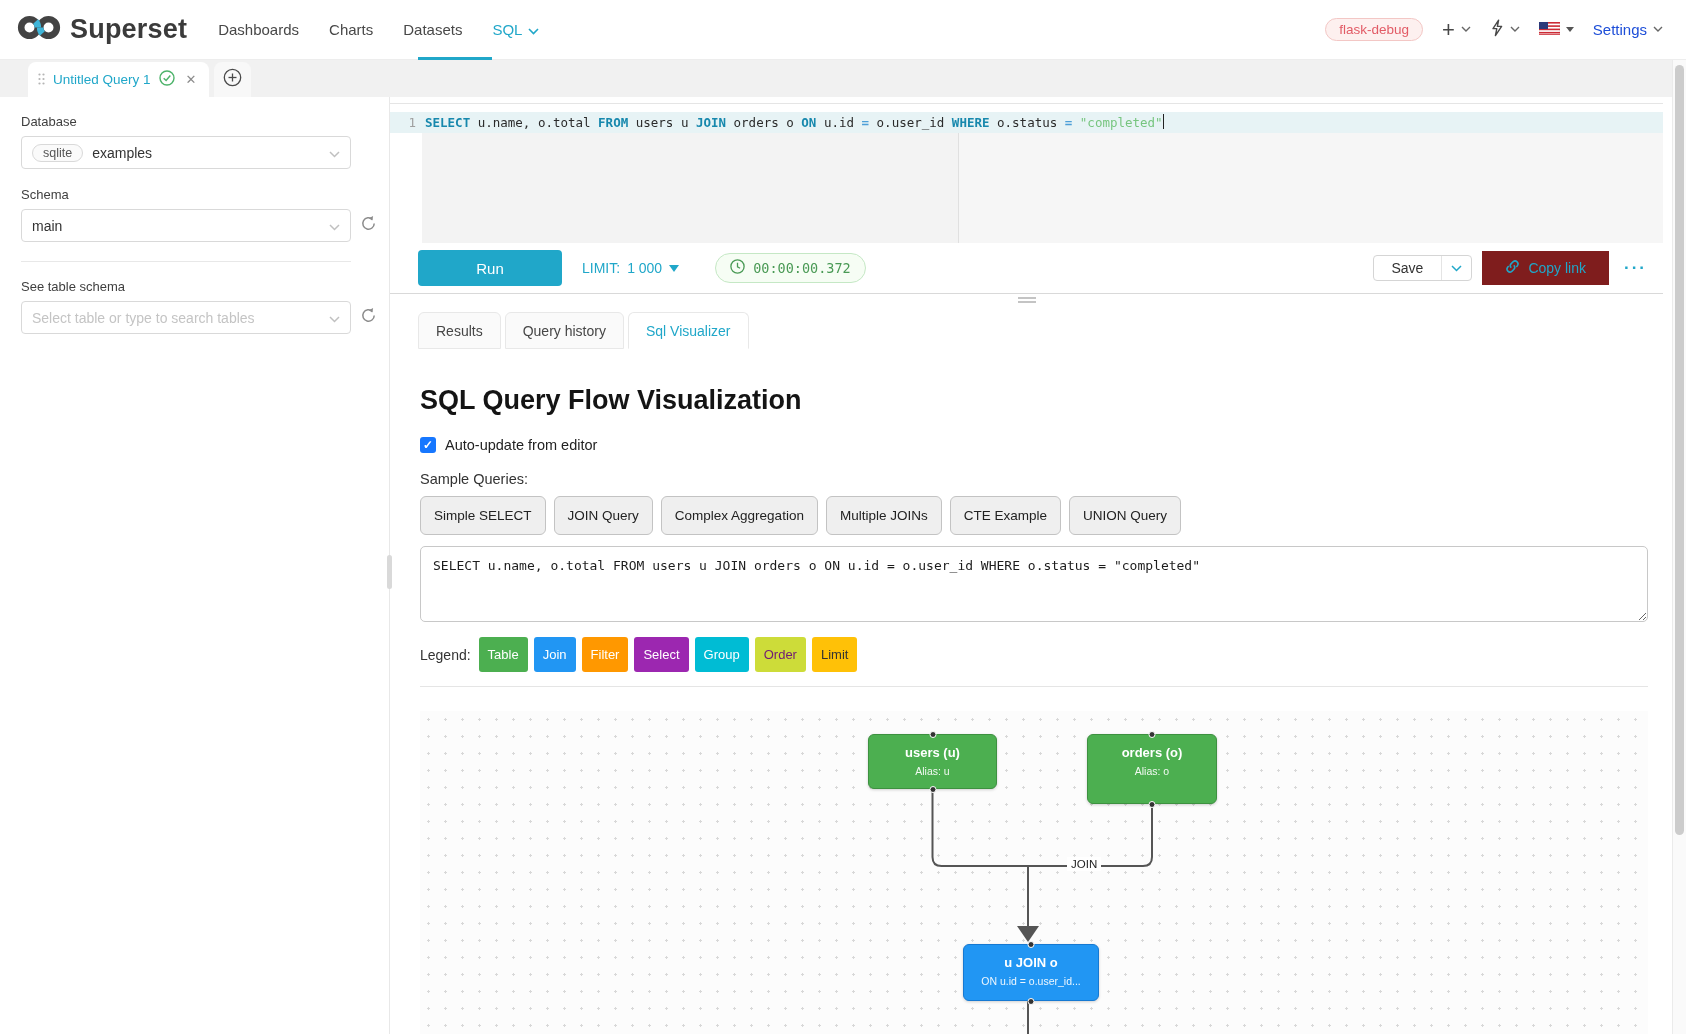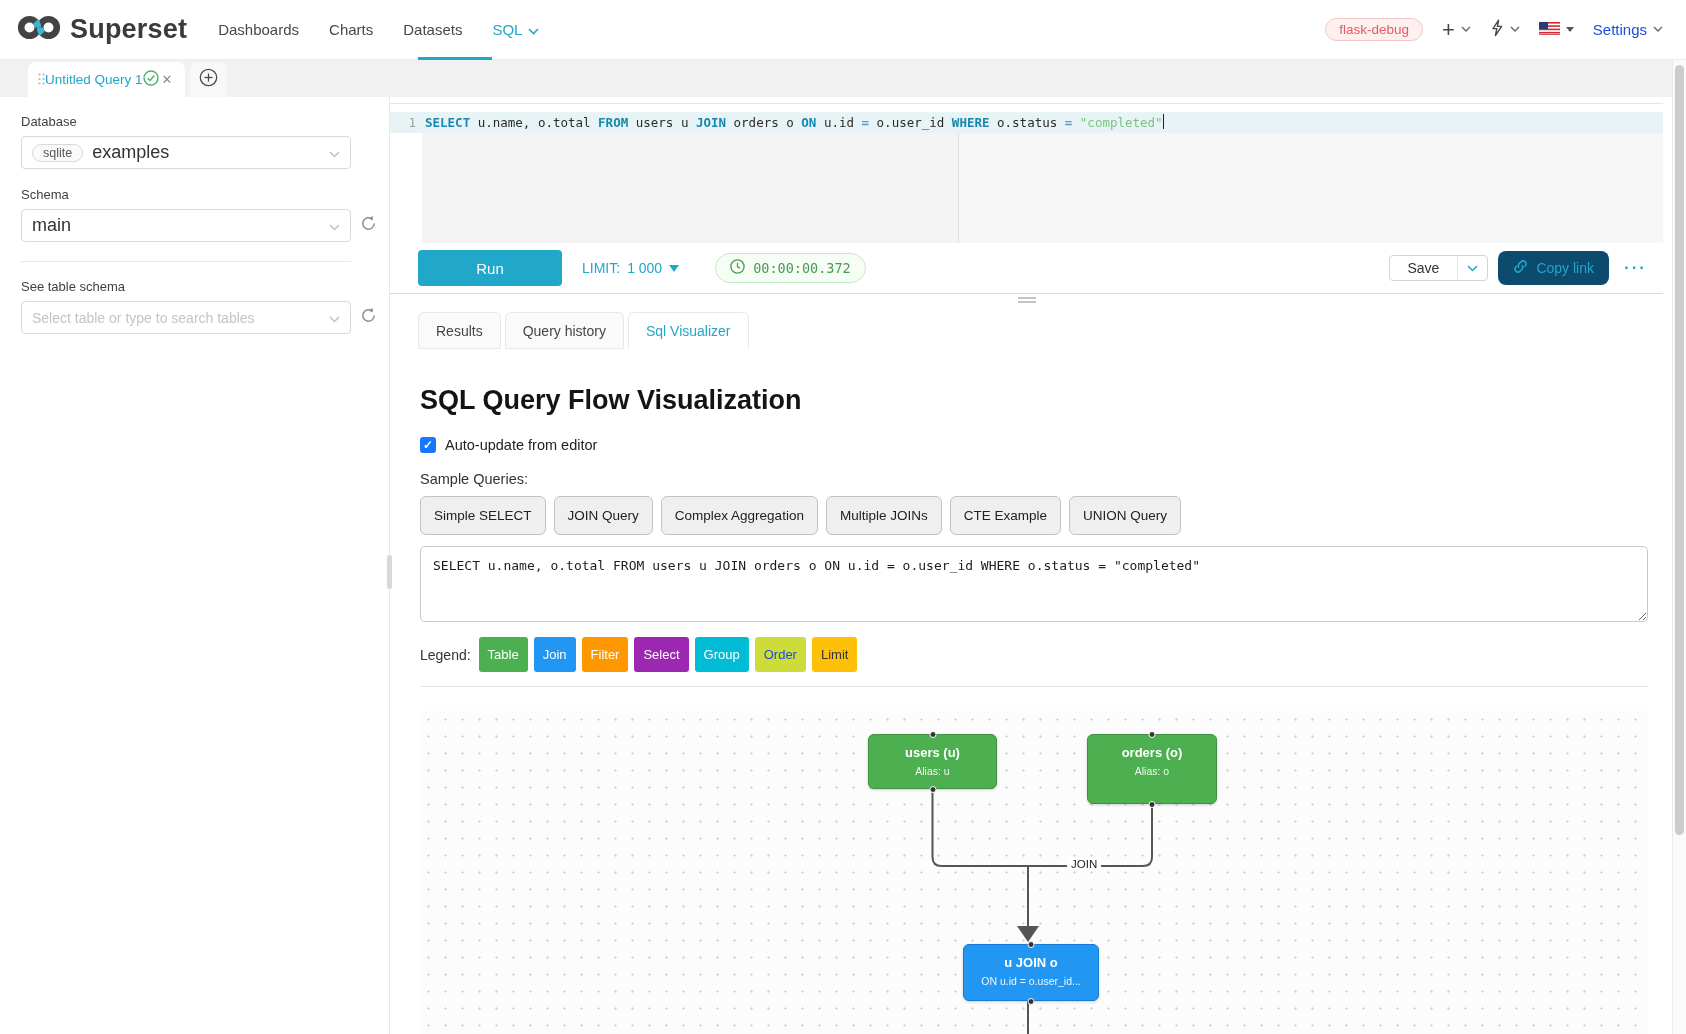--- a/index.html
+++ b/index.html
@@ -18,37 +18,37 @@
   .sql-underline{position:absolute;left:418px;bottom:-1px;width:74px;height:3px;background:#20a7c9;}
   .nav-right{margin-left:auto;display:flex;align-items:center;gap:19px;margin-right:23px;}
   .env-pill{font-size:13.5px;color:#e25b66;background:#fdf0ef;border:1px solid #f3c7c5;
     border-radius:13px;padding:3px 13px;}
   .icon-group{display:flex;align-items:center;gap:6px;cursor:pointer;}
   .plus-glyph{font-size:22px;font-weight:300;color:#484848;line-height:1;}
   .settings{font-size:15px;color:#1d4ed8;}
 
   
   .tabstrip{height:37px;background:#f1f1f1;display:flex;align-items:flex-end;}
-  .qtab{display:flex;align-items:center;height:35px;background:#fff;
+  .qtab{display:flex;align-items:center;gap:8px;height:35px;background:#fff;
     border-radius:8px 8px 0 0;padding:0 13px 0 10px;margin-left:28px;cursor:pointer;}
   .qtab-label{font-size:13.5px;color:#20a7c9;}
   .tab-close{font-size:13px;color:#8c8c8c;margin-left:3px;cursor:pointer;}
   .plus-tab{width:37px;height:35px;background:#f8f8f8;border-radius:8px 8px 0 0;margin-left:5px;
     display:flex;align-items:center;justify-content:center;cursor:pointer;}
 
   
   .body{position:absolute;top:97px;left:0;right:0;bottom:0;display:flex;}
   .sidebar{width:390px;border-right:1px solid #e8e8e8;padding:17px 0 0 21px;position:relative;flex:none;}
   .fld-label{font-size:13px;color:#3f3f3f;margin-bottom:7px;}
   .select{width:330px;height:33px;border:1px solid #d9d9d9;border-radius:4px;background:#fff;
     display:flex;align-items:center;padding:0 10px;gap:9px;cursor:pointer;position:relative;}
   .select .chev{margin-left:auto;}
   .db-tag{font-size:12.5px;color:#555;background:#fafafa;border:1px solid #d9d9d9;border-radius:11px;
     padding:1px 10px;}
-  .sel-val{font-size:18px;color:#333;}
+  .sel-val{font-size:14px;color:#333;}
   .sel-ph{font-size:14px;color:#c4c4c4;}
   .select-row{display:flex;align-items:center;gap:9px;}
   .sb-divider{width:330px;height:1px;background:#e8e8e8;margin:19px 0 17px 0;}
   .mt18{margin-top:18px;}
   .v-grip{position:absolute;left:-3px;top:458px;width:5px;height:34px;background:#d9d9d9;border-radius:3px;}
 
   .main{position:relative;flex:1;max-width:1273px;}
 
   
   .editor{position:relative;height:140px;margin-top:6px;border-top:1px solid #e5e5e5;background:#fff;
@@ -73,22 +73,22 @@
   .limit b{font-weight:500;}
   .caret-dn{width:0;height:0;border-left:5.5px solid transparent;border-right:5.5px solid transparent;
     border-top:7px solid #20a7c9;margin-top:1px;}
   .timer{display:flex;align-items:center;gap:8px;margin-left:36px;height:30px;padding:0 14px;
     border:1px solid #c5e8c5;border-radius:15px;background:#f6fdf4;
     font-family:"DejaVu Sans Mono",monospace;font-size:13.5px;color:#4a9a55;}
   .tb-right{margin-left:auto;display:flex;align-items:center;}
   .save-group{display:flex;height:26px;border:1px solid #d5d5d5;border-radius:4px;overflow:hidden;background:#fff;justify-content:space-between;}
   .save-main{padding:0 18px;display:flex;align-items:center;font-size:14px;color:#333;cursor:pointer;}
   .save-caret{width:30px;display:flex;align-items:center;justify-content:center;border-left:1px solid #e4e4e4;cursor:pointer;}
-  .copy-link{display:flex;align-items:center;gap:8px;height:34px;margin-left:10px;padding:0 15px;
-    background:#0c4a6e;border:none;border-radius:8px;color:#20a7c9;font-size:14px;cursor:pointer;font-family:inherit;}
+  .copy-link{display:flex;align-items:center;gap:8px;height:34px;margin-left:10px;padding:0 23px;
+    background:#7f1d1d;border:none;border-radius:0;color:#20a7c9;font-size:14px;cursor:pointer;font-family:inherit;}
   .more-dots{margin-left:15px;color:#20a7c9;font-size:17px;letter-spacing:2px;cursor:pointer;font-weight:700;}
 
   .main-divider{height:1px;background:#d9d9d9;}
   .h-grip{position:relative;height:0;}
   .h-grip span{position:absolute;top:3px;left:50%;transform:translateX(-50%);width:18px;}
   .h-grip i{display:block;height:1.5px;background:#c4c4c4;margin-bottom:2.5px;}
 
   
   .rtabs{display:flex;gap:4px;padding:18px 0 0 28px;}
   .rtab{height:37px;padding:0 17px;display:flex;align-items:center;font-size:14px;color:#464646;
@@ -375,21 +375,21 @@
 
         <textarea class="query-box" spellcheck="false" style="">SELECT u.name, o.total FROM users u JOIN orders o ON u.id = o.user_id WHERE o.status = "completed"</textarea>
 
         <div class="legend-row">
           <span class="legend-label">Legend:</span>
           <span class="legend-tag" style="background-color: rgb(76, 175, 80); color: rgb(255, 255, 255);">Table</span>
           <span class="legend-tag" style="background-color: rgb(33, 150, 243); color: rgb(255, 255, 255);">Join</span>
           <span class="legend-tag" style="background-color: rgb(255, 152, 0); color: rgb(255, 255, 255);">Filter</span>
           <span class="legend-tag" style="background-color: rgb(156, 39, 176); color: rgb(255, 255, 255);">Select</span>
           <span class="legend-tag" style="background-color: rgb(0, 188, 212); color: rgb(255, 255, 255);">Group</span>
-          <span class="legend-tag" style="background-color: rgb(205, 220, 57); color: #1d4ed8;">Order</span>
+          <span class="legend-tag" style="background-color: rgb(205, 220, 57); color: #701a75;">Order</span>
           <span class="legend-tag" style="background-color: rgb(255, 193, 7); color: rgb(51, 51, 51);">Limit</span>
         </div>
 
         <div class="viz-hr"></div>
 
         <div class="canvas">
           <svg class="edges" width="1228" height="360">
             <path d="M512.5 78 V146 Q512.5 155 521.5 155 H608" fill="none" stroke="#555" stroke-width="2"></path>
             <path d="M732 78 V146 Q732 155 723 155 H608" fill="none" stroke="#555" stroke-width="2"></path>
             <path d="M608 155 V216" fill="none" stroke="#555" stroke-width="2"></path>

